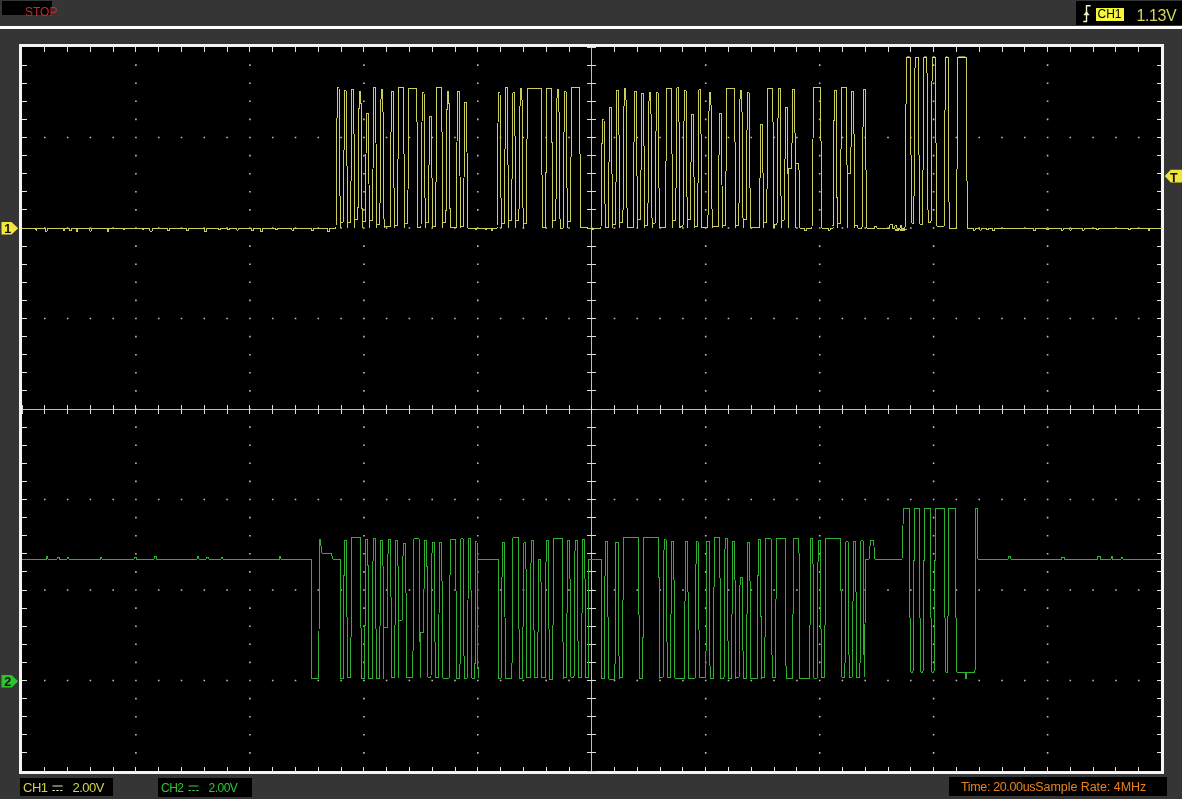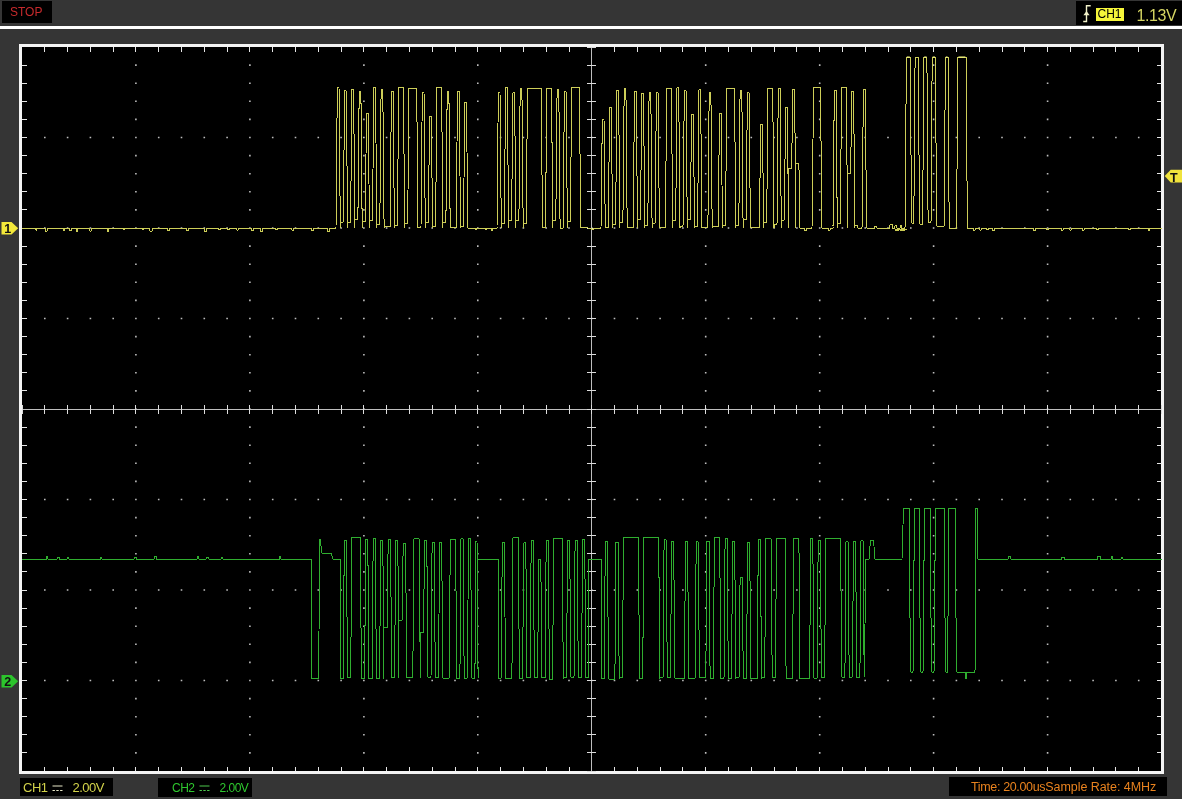--- a/index.html
+++ b/index.html
@@ -23,34 +23,34 @@
     </g>
     <g>
       <path d="M1.5 675h10l6.7 6.3-6.7 6.3h-10z" fill="#2cc42c"></path>
       <text x="4.2" y="686.3" font-size="12.5" font-weight="bold" fill="#111">2</text>
     </g>
     <g>
       <path d="M1182 169.8h-11.3l-6 6.3 6 6.3h11.3z" fill="#f0e33c"></path>
       <text x="1170" y="181.5" font-size="12.5" font-weight="bold" fill="#111">T</text>
     </g>
 </svg>
-<div class="blk" style="left:2px;top:1px;width:50px;height:22px;color:#c62a2c;font-size:12px;line-height:23px;padding-left:8px;box-sizing:border-box">STOP</div>
+<div class="blk" style="left:2px;top:1px;width:50px;height:14px;color:#c62a2c;font-size:12px;line-height:23px;padding-left:23px;box-sizing:border-box">STOP</div>
 <div class="abs" style="left:0;top:26px;width:1182px;height:3px;background:#fff"></div>
 <div class="blk" style="left:1076px;top:1px;width:106px;height:24px">
 <svg width="18" height="24" style="position:absolute;left:3px;top:0">
 <path d="M4.2 20.5h3.3V4.8h4.2" stroke="#f0f0c8" stroke-width="1.4" fill="none"></path>
 <path d="M7.5 10l-3.1 4.3 6.2 0z" fill="#f0f0c8"></path>
 </svg>
 <div class="abs" style="left:19.5px;top:7px;width:28px;height:13px;background:#f6f63a;color:#000;font-size:12px;line-height:13px;text-align:center">CH1</div>
 <div class="abs" style="left:60.5px;top:6px;color:#d5d563;font-size:16px;letter-spacing:-.4px">1.13V</div>
 </div>
 <div class="blk" style="left:20px;top:778px;width:93px;height:18px;font-size:13px;letter-spacing:-.5px;line-height:20px;color:#d2d24a">
 <span style="margin-left:3px">CH1</span><svg width="12" height="11" style="margin:0 0 -1px 4px">
       <path d="M.5 4h10M.5 8.5h2.4M4.3 8.5h2.4M8.1 8.5h2.4" stroke="#e8e8c8" stroke-width="1.2" fill="none"></path>
     </svg><span style="margin-left:9px">2.00V</span>
 </div>
 <div class="blk" style="left:158px;top:778px;width:94px;height:19px;font-size:12px;letter-spacing:-.5px;line-height:20px;color:#2ec82e">
-<span style="margin-left:14px">CH2</span><svg width="12" height="11" style="margin:0 0 -1px 4px">
+<span style="margin-left:3px">CH2</span><svg width="12" height="11" style="margin:0 0 -1px 4px">
       <path d="M.5 4h10M.5 8.5h2.4M4.3 8.5h2.4M8.1 8.5h2.4" stroke="#4cc84c" stroke-width="1.2" fill="none"></path>
     </svg><span style="margin-left:9px">2.00V</span>
 </div>
 <div class="blk" style="left:949px;top:777px;width:218px;height:19px;font-size:12.5px;line-height:20px;color:#e8821e;white-space:nowrap">
-<span style="margin-left:22px;letter-spacing:-.35px">Time: 20.00us</span><span style="letter-spacing:-.05px">Sample Rate: 4MHz</span>
+<span style="margin-left:12px;letter-spacing:-.35px">Time: 20.00us</span><span style="letter-spacing:-.05px">Sample Rate: 4MHz</span>
 </div>
 </body></html>

